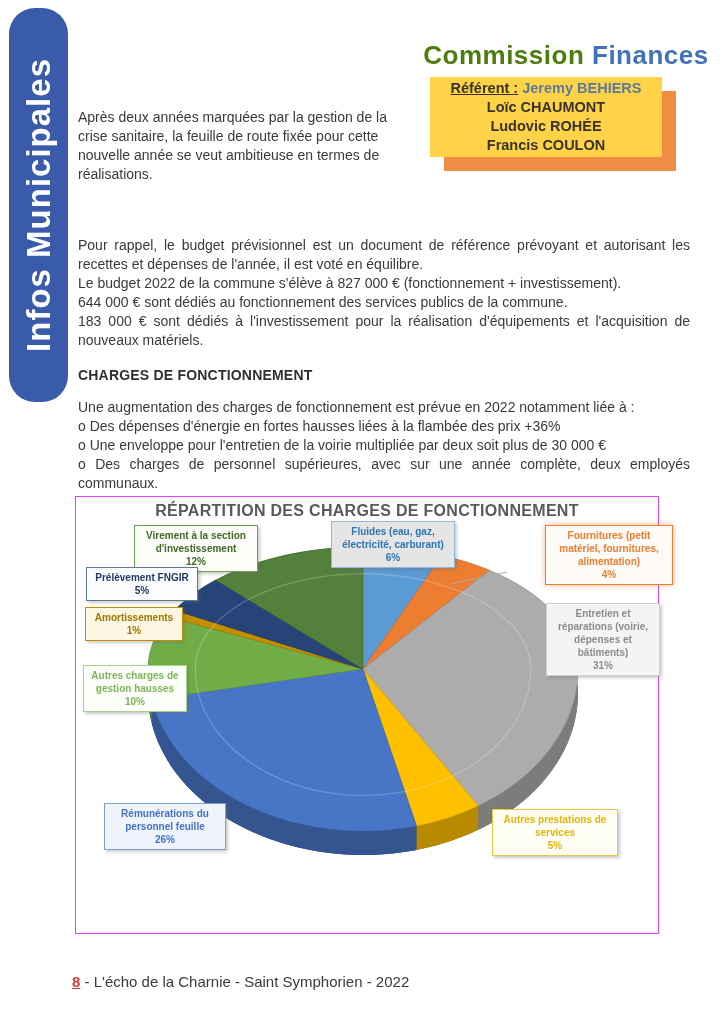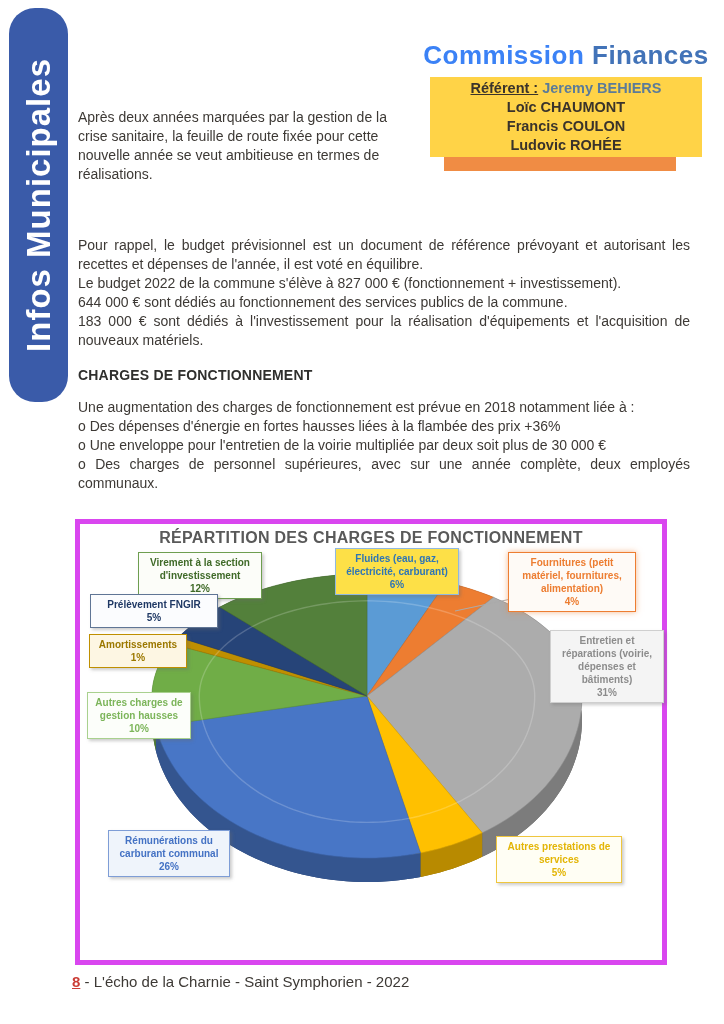--- a/index.html
+++ b/index.html
@@ -5,48 +5,48 @@
   html,body{margin:0;padding:0;}
   body{width:724px;height:1024px;background:#ffffff;font-family:"Liberation Sans",sans-serif;position:relative;overflow:hidden;color:#3d3935;}
   .page{position:absolute;inset:0;background:#ffffff;}
 
   
   .sidebar{position:absolute;left:9px;top:8px;width:59px;height:394px;background:var(--sidebar-bg,#3a5ba9);border-radius:26px;display:flex;align-items:center;justify-content:center;}
   .sidebar .vtext{writing-mode:vertical-rl;transform:rotate(180deg);color:#ffffff;font-weight:bold;font-size:33px;letter-spacing:1px;white-space:nowrap;}
 
   
   .commission-title{position:absolute;left:420px;top:40px;width:292px;text-align:center;font-size:26px;font-weight:bold;letter-spacing:0.5px;}
-  .commission-title .t1{color:#3b82f6;}
+  .commission-title .t1{color:#4d7c0f;}
   .commission-title .t2{color:var(--accent,#4273b8);}
 
   .referent-wrap{position:absolute;left:430px;top:77px;width:232px;height:80px;}
   .referent-shadow{position:absolute;left:14px;top:14px;width:232px;height:80px;background:var(--ref-shadow,#f08c44);}
-  .referent-box{position:absolute;left:0;top:0;width:272px;height:80px;background:var(--ref-bg,#ffd347);display:flex;flex-direction:column;justify-content:center;text-align:center;font-size:14.5px;line-height:19px;font-weight:bold;color:#3a332b;}
+  .referent-box{position:absolute;left:0;top:0;width:232px;height:80px;background:var(--ref-bg,#ffd347);display:flex;flex-direction:column;justify-content:center;text-align:center;font-size:14.5px;line-height:19px;font-weight:bold;color:#3a332b;}
   .referent-box .ref-label{text-decoration:underline;}
   .referent-box .ref-name{color:var(--ref-name,#5b7b99);}
 
   
   .para{position:absolute;font-size:14px;line-height:19px;color:#3d3935;}
   .p1{left:78px;top:108px;width:338px;text-align:left;}
   .p2{left:78px;top:236px;width:612px;text-align:justify;}
   .sec-heading{position:absolute;left:78px;top:367px;font-size:14px;font-weight:bold;color:#2f2f2d;letter-spacing:0.2px;}
   .p3{left:78px;top:398px;width:612px;}
   .p3 .j{text-align:justify;}
 
   
-  .chart{position:absolute;left:75px;top:519px;width:582px;height:436px;background:#ffffff;border:5px solid #d946ef;}
+  .chart{position:absolute;left:75px;top:496px;width:582px;height:436px;background:#ffffff;border:1px solid #d946ef;}
   .chart-title{position:absolute;left:0;top:5px;width:100%;text-align:center;font-size:16px;font-weight:bold;color:var(--chart-title,#595959);letter-spacing:0.3px;}
   .chart svg{position:absolute;left:0;top:0;}
 
   .lbl{position:absolute;box-sizing:border-box;border:1.5px solid;background:#fff;font-size:10px;font-weight:bold;line-height:13px;text-align:center;padding:3px 2px;box-shadow:2px 2px 3px rgba(110,110,110,.35);}
   .lbl span{display:block;text-align:center;}
   .lbl-0{left:58px;top:28px;width:124px;}
   .lbl-1{left:255px;top:24px;width:124px;}
   .lbl-2{left:428px;top:28px;width:128px;box-shadow:0 0 6px rgba(237,125,49,.55);}
-  .lbl-3{left:10px;top:70px;width:128px;}
+  .lbl-3{left:10px;top:70px;width:112px;}
   .lbl-4{left:9px;top:110px;width:98px;}
   .lbl-5{left:7px;top:168px;width:104px;}
   .lbl-6{left:28px;top:306px;width:122px;}
   .lbl-7{left:470px;top:106px;width:114px;}
   .lbl-8{left:416px;top:312px;width:126px;}
 
   
   .footer{position:absolute;left:72px;top:973px;font-size:15px;color:#3d3935;}
   .footer .pagenum{color:var(--pagenum,#cb3d36);font-weight:bold;text-decoration:underline;}
 </style>
@@ -62,40 +62,40 @@
   <div class="commission-title">
     <span class="t1">Commission</span>
     <span class="t2">Finances</span>
   </div>
 
   <div class="referent-wrap">
     <div class="referent-shadow"></div>
     <div class="referent-box">
       <span><span class="ref-label">Référent :</span> <span class="ref-name">Jeremy BEHIERS</span></span>
       <span>Loïc CHAUMONT</span>
+      <span>Ludovic ROHÉE</span>
       <span>Francis COULON</span>
-      <span>Ludovic ROHÉE</span>
     </div>
   </div>
 
   <div class="para p1">
     <div>Après deux années marquées par la gestion de la crise sanitaire, la feuille de route fixée pour cette nouvelle année se veut ambitieuse en termes de réalisations.</div>
   </div>
 
   <div class="para p2">
     <div>Pour rappel, le budget prévisionnel est un document de référence prévoyant et autorisant les recettes et dépenses de l'année, il est voté en équilibre.</div>
     <div>Le budget 2022 de la commune s'élève à 827 000 € (fonctionnement + investissement).</div>
     <div>644 000 € sont dédiés au fonctionnement des services publics de la commune.</div>
     <div>183 000 € sont dédiés à l'investissement pour la réalisation d'équipements et l'acquisition de nouveaux matériels.</div>
   </div>
 
   <div class="sec-heading">CHARGES DE FONCTIONNEMENT</div>
 
   <div class="para p3">
-    <div>Une augmentation des charges de fonctionnement est prévue en 2018 notamment liée à :</div>
+    <div>Une augmentation des charges de fonctionnement est prévue en 2022 notamment liée à :</div>
     <div>o Des dépenses d'énergie en fortes hausses liées à la flambée des prix +36%</div>
     <div>o Une enveloppe pour l'entretien de la voirie multipliée par deux soit plus de  30 000 €</div>
     <div class="j">o Des charges de personnel supérieures, avec sur une année complète, deux employés communaux.</div>
   </div>
 
   <div class="chart">
     <svg id="pie-svg" width="582" height="436" viewBox="0 0 582 436">
         <path d="M287,196L287.0,74.0L294.4,74.1L301.7,74.3L309.1,74.6L316.4,75.1L323.7,75.8L330.9,76.6L338.1,77.5L345.2,78.6L352.3,79.8L359.3,81.1L366.1,82.6Z" fill="rgb(50,85,117)"></path>
         <path d="M287,196L366.1,82.6L372.4,84.0L378.5,85.6L384.6,87.3L390.6,89.1L396.4,91.0L402.2,93.0L407.8,95.1L413.4,97.3Z" fill="rgb(130,69,27)"></path>
         <path d="M287,196L413.4,97.3L419.3,99.9L425.2,102.5L430.8,105.3L436.3,108.2L441.6,111.2L446.7,114.3L451.6,117.5L456.3,120.8L460.8,124.2L465.1,127.7L469.2,131.2L473.0,134.8L476.7,138.5L480.1,142.3L483.2,146.2L486.2,150.1L488.9,154.0L491.3,158.0L493.5,162.1L495.5,166.2L497.2,170.3L498.6,174.5L499.8,178.7L500.8,182.9L501.4,187.1L501.8,191.3L502.0,195.6L501.9,201.1L501.5,206.7L500.9,212.3L500.0,217.9L498.9,223.5L497.5,229.0L495.8,234.5L493.9,240.0L491.8,245.4L489.4,250.7L486.7,256.0L483.8,261.2L480.7,266.3L477.3,271.3L473.8,276.3L469.9,281.1L465.9,285.9L461.6,290.5L457.2,295.0L452.5,299.4L447.6,303.7L442.6,307.8L437.3,311.8L431.9,315.7L426.3,319.4L420.5,323.0L414.5,326.4L408.4,329.7L402.2,332.8Z" fill="rgb(95,95,95)"></path>
@@ -126,47 +126,47 @@
         <path d="M454.7,172.0L454.6,176.4L454.3,180.8L453.8,185.2L453.1,189.6L452.2,193.9L451.0,198.3L449.7,202.6L448.2,206.8L446.5,211.0L444.6,215.2L442.5,219.3L440.2,223.4L437.7,227.4L435.1,231.3L432.2,235.2L429.2,239.0L426.0,242.7L422.7,246.3L419.1,249.8L415.5,253.2L411.6,256.6L407.6,259.8L403.5,262.9L399.2,265.9L394.8,268.8L390.2,271.6L385.6,274.2L380.8,276.8L375.9,279.2L370.9,281.4L365.7,283.6L360.5,285.6L355.2,287.4L349.8,289.2L344.4,290.7L338.8,292.2L333.2,293.5L327.6,294.6L321.9,295.6L316.1,296.4L310.3,297.1L304.5,297.7L298.7,298.1L292.9,298.3L287.0,298.4L281.1,298.3L275.3,298.1L269.5,297.7L263.7,297.1L257.9,296.4L252.1,295.6L246.4,294.6L240.8,293.5L235.2,292.2L229.6,290.7L224.2,289.2L218.8,287.4L213.5,285.6L208.3,283.6L203.2,281.4L198.1,279.2L193.2,276.8L188.4,274.2L183.8,271.6L179.2,268.8L174.8,265.9L170.5,262.9L166.4,259.8L162.4,256.6L158.5,253.2L154.9,249.8L151.3,246.3L148.0,242.7L144.8,239.0L141.8,235.2L138.9,231.3L136.3,227.4L133.8,223.4L131.5,219.3L129.4,215.2L127.5,211.0L125.8,206.8L124.3,202.6L123.0,198.3L121.8,193.9L120.9,189.6L120.2,185.2L119.7,180.8L119.4,176.4L119.3,172.0L119.4,168.7L119.7,165.4L120.2,162.1L120.9,158.8L121.8,155.5L123.0,152.2L124.3,149.0L125.8,145.8L127.5,142.6L129.4,139.5L131.5,136.4L133.8,133.3L136.3,130.3L138.9,127.3L141.8,124.4L144.8,121.6L148.0,118.8L151.3,116.1L154.9,113.4L158.5,110.8L162.4,108.3L166.4,105.9L170.5,103.5L174.8,101.3L179.2,99.1L183.8,97.0L188.4,95.0L193.2,93.1L198.1,91.3L203.1,89.6L208.3,88.0L213.5,86.5L218.8,85.1L224.2,83.8L229.6,82.6L235.2,81.5L240.8,80.5L246.4,79.7L252.1,78.9L257.9,78.3L263.7,77.8L269.5,77.4L275.3,77.1L281.1,76.9L287.0,76.8L292.9,76.9L298.7,77.1L304.5,77.4L310.3,77.8L316.1,78.3L321.9,78.9L327.6,79.7L333.2,80.5L338.8,81.5L344.4,82.6L349.8,83.8L355.2,85.1L360.5,86.5L365.7,88.0L370.9,89.6L375.9,91.3L380.8,93.1L385.6,95.0L390.2,97.0L394.8,99.1L399.2,101.3L403.5,103.5L407.6,105.9L411.6,108.3L415.5,110.8L419.1,113.4L422.7,116.1L426.0,118.8L429.2,121.6L432.2,124.4L435.1,127.3L437.7,130.3L440.2,133.3L442.5,136.4L444.6,139.5L446.5,142.6L448.2,145.8L449.7,149.0L451.0,152.2L452.2,155.5L453.1,158.8L453.8,162.1L454.3,165.4L454.6,168.7L454.7,172.0Z" fill="none" stroke="rgba(255,255,255,0.20)" stroke-width="1.4"></path>
         <path d="M375,87L431,75" fill="none" stroke="#ababab" stroke-width="1"></path>
       </svg>
     <div class="chart-title">RÉPARTITION DES CHARGES DE FONCTIONNEMENT</div>
 
     <div class="lbl lbl-0" style="color: rgb(63, 106, 40); border-color: rgb(110, 158, 80); background: rgb(252, 253, 249);">
       <span>Virement à la section</span>
       <span>d'investissement</span>
       <span>12%</span>
     </div>
-    <div class="lbl lbl-1" style="color: rgb(46, 117, 182); border-color: rgb(143, 184, 224); background: #fde047;">
+    <div class="lbl lbl-1" style="color: rgb(46, 117, 182); border-color: rgb(143, 184, 224); background: #e5e5e5;">
       <span>Fluides (eau, gaz,</span>
       <span>électricité, carburant)</span>
       <span>6%</span>
     </div>
-    <div class="lbl lbl-2" style="color: rgb(237, 125, 49); border-color: rgb(237, 125, 49); background: rgb(254, 250, 246);">
+    <div class="lbl lbl-2" style="color: rgb(237, 125, 49); border-color: rgb(237, 125, 49); background: rgb(254, 250, 246); margin-left: 41px;">
       <span>Fournitures (petit</span>
       <span>matériel, fournitures,</span>
       <span>alimentation)</span>
       <span>4%</span>
     </div>
     <div class="lbl lbl-3" style="color: rgb(31, 56, 100); border-color: rgb(95, 117, 149); background: rgb(251, 252, 254);">
       <span>Prélèvement FNGIR</span>
       <span>5%</span>
     </div>
     <div class="lbl lbl-4" style="color: rgb(156, 120, 0); border-color: rgb(191, 143, 0); background: rgb(253, 246, 227);">
       <span>Amortissements</span>
       <span>1%</span>
     </div>
     <div class="lbl lbl-5" style="color: rgb(124, 181, 90); border-color: rgb(169, 209, 142); background: rgb(252, 254, 250);">
       <span>Autres charges de</span>
       <span>gestion hausses</span>
       <span>10%</span>
     </div>
     <div class="lbl lbl-6" style="color: rgb(68, 114, 196); border-color: rgb(126, 157, 214); background: rgb(239, 244, 251);">
       <span>Rémunérations du</span>
-      <span>carburant communal</span>
+      <span>personnel feuille</span>
       <span>26%</span>
     </div>
     <div class="lbl lbl-7" style="color: rgb(140, 140, 140); border-color: rgb(207, 207, 207); background: rgb(244, 244, 244);">
       <span>Entretien et</span>
       <span>réparations (voirie,</span>
       <span>dépenses et</span>
       <span>bâtiments)</span>
       <span>31%</span>
     </div>
     <div class="lbl lbl-8" style="color: rgb(227, 181, 5); border-color: rgb(239, 198, 62); background: rgb(255, 254, 244);">

